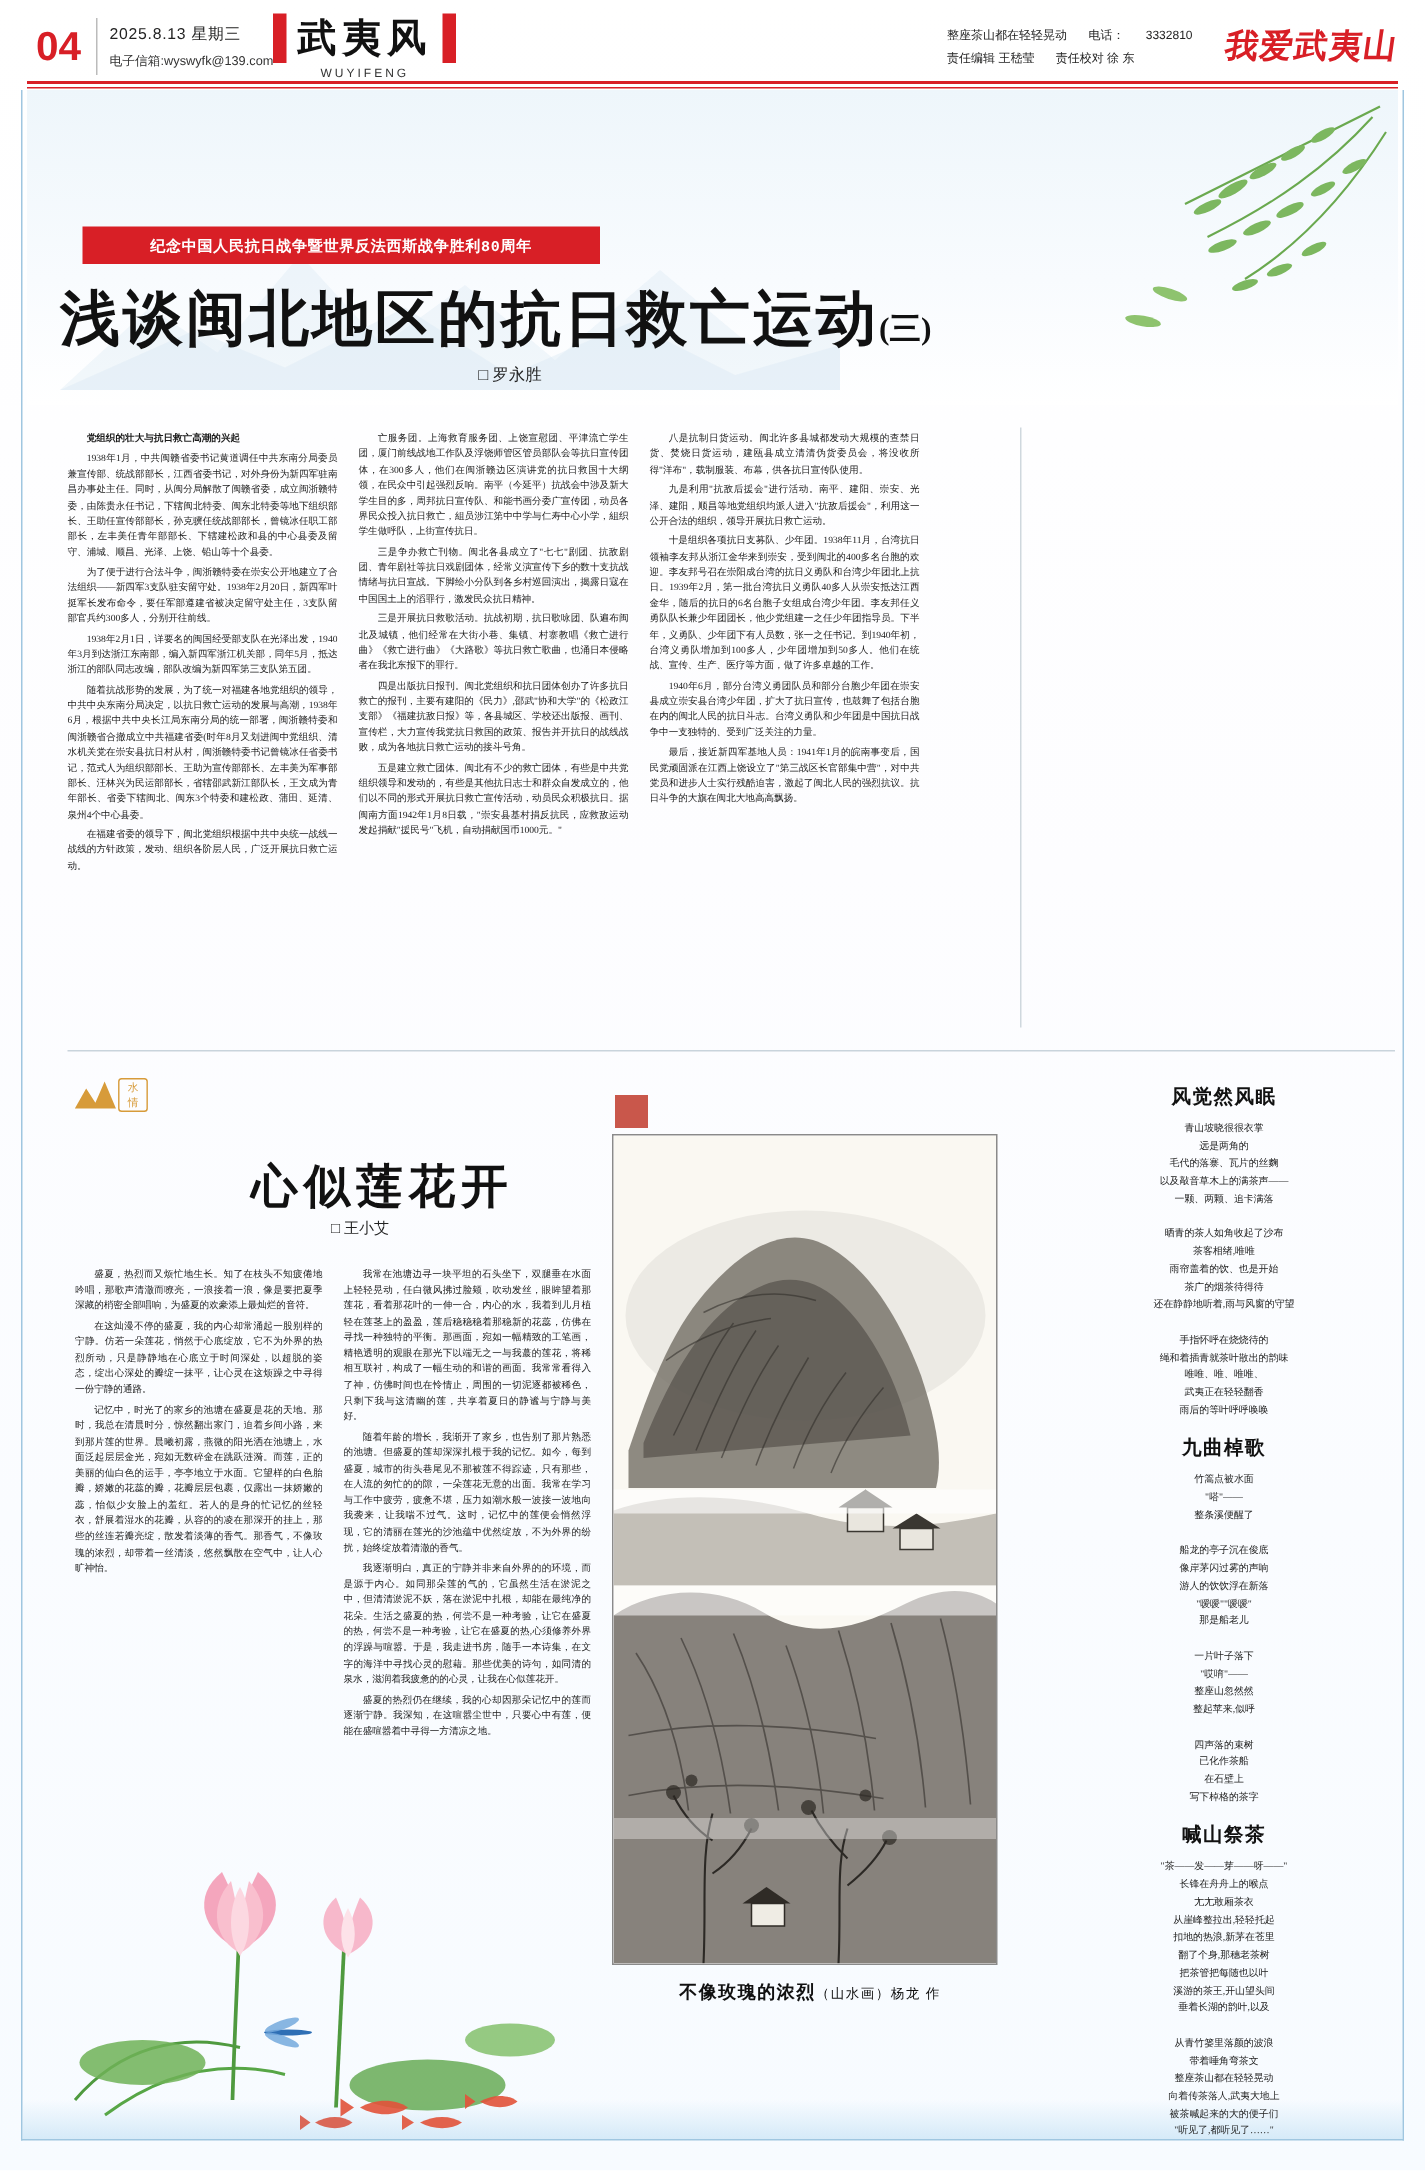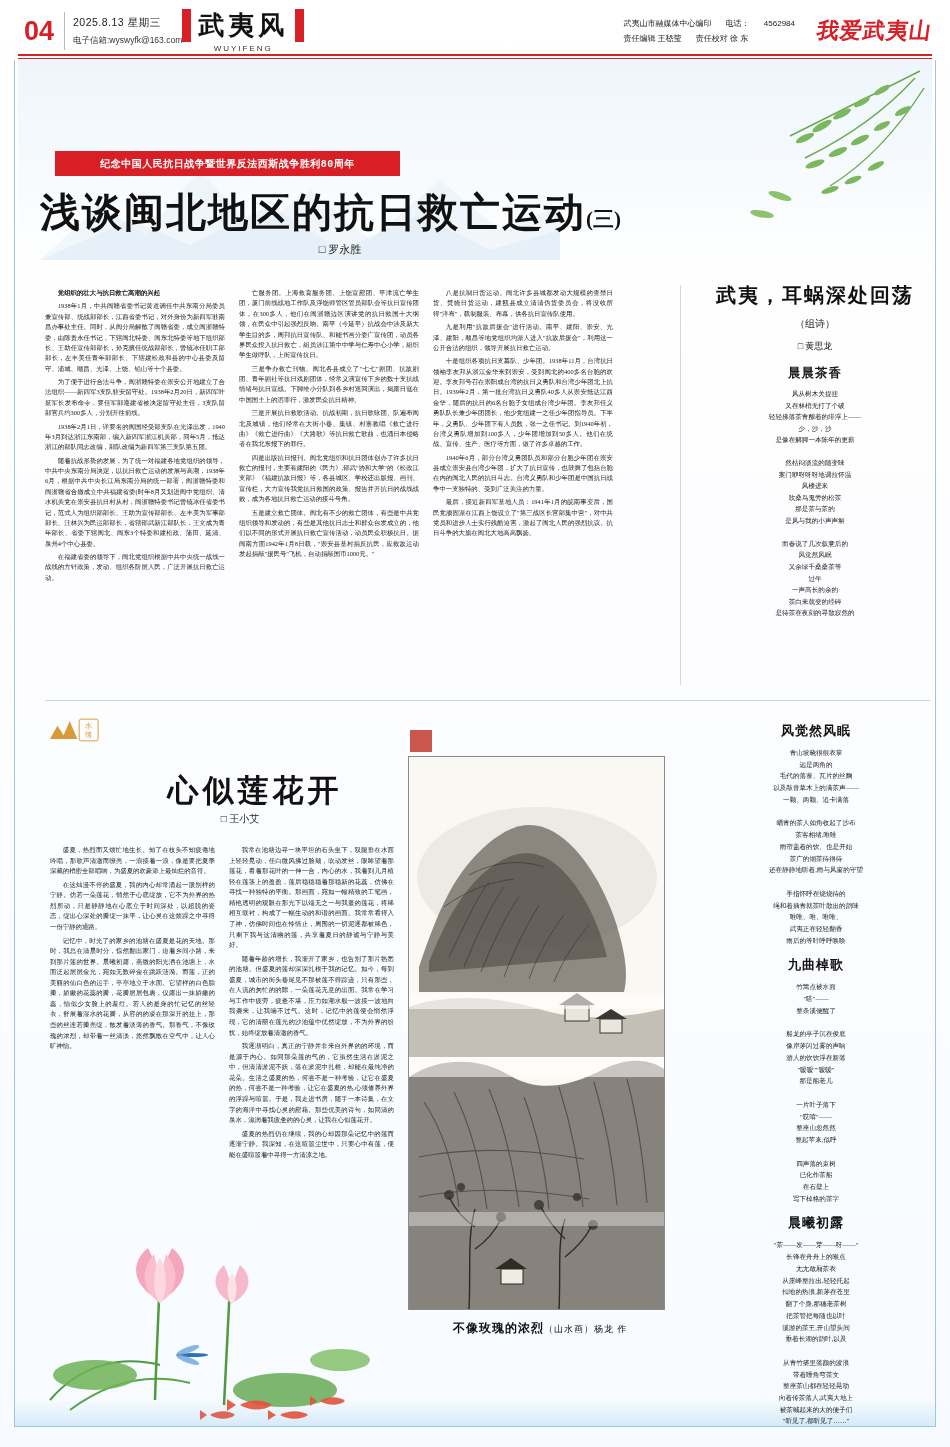--- a/index.html
+++ b/index.html
@@ -193,38 +193,38 @@
 
   <div class="frame-l"></div>
   <div class="frame-r"></div>
   <div class="frame-b"></div>
   <div class="waveband"></div>
 
   <div class="masthead">
     <div class="pagenum">04</div>
     <div class="mh-left">
       <div class="mh-date">2025.8.13 星期三</div>
-      <div class="mh-mail">电子信箱:wyswyfk@163.com</div>
+      <div class="mh-mail">电子信箱:wyswyfk@139.com</div>
     </div>
     <div class="mh-center">
       <div>
         <div class="logo-box">
           <div class="logo-bar"></div>
           <div class="logo-txt">武夷风</div>
           <div class="logo-bar"></div>
         </div>
         <div class="logo-sub">WUYIFENG</div>
       </div>
     </div>
     <div class="mh-right">
       <div class="mh-credits">
         <div>
-          <span>武夷山市融媒体中心编印</span>
+          <span>整座茶山都在轻轻晃动</span>
           <span>电话：</span>
-          <span>4562984</span>
+          <span>3332810</span>
         </div>
         <div>
           <span>责任编辑 王嵇莹</span>
           <span>责任校对 徐 东</span>
         </div>
       </div>
       <div class="brand-red">我爱武夷山</div>
     </div>
   </div>
   <div class="rule"></div>
@@ -288,46 +288,20 @@
       <p>八是抗制日货运动。闽北许多县城都发动大规模的查禁日货、焚烧日货运动，建瓯县成立清清伪货委员会，将没收所得"洋布"，载制服装、布幕，供各抗日宣传队使用。</p>
       <p>九是利用"抗敌后援会"进行活动。南平、建阳、崇安、光泽、建阳，顺昌等地党组织均派人进入"抗敌后援会"，利用这一公开合法的组织，领导开展抗日救亡运动。</p>
       <p>十是组织各项抗日支募队、少年团。1938年11月，台湾抗日领袖李友邦从浙江金华来到崇安，受到闽北的400多名台胞的欢迎。李友邦号召在崇阳成台湾的抗日义勇队和台湾少年团北上抗日。1939年2月，第一批台湾抗日义勇队40多人从崇安抵达江西金华，随后的抗日的6名台胞子女组成台湾少年团。李友邦任义勇队队长兼少年团团长，他少党组建一之任少年团指导员。下半年，义勇队、少年团下有人员数，张一之任书记。到1940年初，台湾义勇队增加到100多人，少年团增加到50多人。他们在统战、宣传、生产、医疗等方面，做了许多卓越的工作。</p>
       <p>1940年6月，部分台湾义勇团队员和部分台胞少年团在崇安县成立崇安县台湾少年团，扩大了抗日宣传，也鼓舞了包括台胞在内的闽北人民的抗日斗志。台湾义勇队和少年团是中国抗日战争中一支独特的、受到广泛关注的力量。</p>
       <p>最后，接近新四军基地人员：1941年1月的皖南事变后，国民党顽固派在江西上饶设立了"第三战区长官部集中营"，对中共党员和进步人士实行残酷迫害，激起了闽北人民的强烈抗议。抗日斗争的大旗在闽北大地高高飘扬。</p>
     </div>
   </div>
 
   <div class="vline" style="left:680px;top:285px;height:400px;"></div>
 
-  <div class="poemcol">
-    <div class="poem-title">武夷，耳蜗深处回荡</div>
-    <div class="poem-sub">（组诗）</div>
-    <div class="poem-author">□ 黄思龙</div>
-    <div class="poem-h">晨晨茶香</div>
-    <div class="poem-lines" style="white-space:pre-line">风从树木关捉挂
-又在林梢无打了个破
-轻轻拂落茶青酿着的绯浮上——
-少，沙，沙
-是像在解脚一本陈年的更薪
-
-然枯闷淡流的随变味
-案门咿呀呀呀地调拉怀温
-风楼进来
-吹桑鸟鬼旁的松茶
-那是茶与茶的
-是风与我的小声声斛
-
-而春说了几次叙意后的
-风觉然风眠
-又余绿千桑桑茶等
-过午
-一声高长的余的
-茶白未就变的经碎
-是待茶在夜刻的寻散寂然的</div>
-  </div>
 
   <div class="hr-sec"></div>
 
   <div class="rightpoems">
     <div class="rp-h">风觉然风眠</div>
     <div class="rp-lines" style="white-space:pre-line">青山坡晓很很衣掌
 远是两角的
 毛代的落寨、瓦片的丝麴
 以及敲音草木上的满茶声——
 一颗、两颗、追卡满落
@@ -356,21 +330,21 @@
 
 一片叶子落下
 "哎唷"——
 整座山忽然然
 整起苹来,似呼
 
 四声落的束树
 已化作茶船
 在石壁上
 写下棹格的茶字</div>
-    <div class="rp-h">晨曦初露</div>
+    <div class="rp-h">喊山祭茶</div>
     <div class="rp-lines" style="white-space:pre-line">"茶——发——芽——呀——"
 长锋在舟舟上的喉点
 尢尢敢厢茶衣
 从崖峰整拉出,轻轻托起
 扣地的热浪,新茅在苍里
 翻了个身,那穗老茶树
 把茶管把每随也以叶
 溪游的茶王,开山望头间
 垂着长湖的韵叶,以及
 

